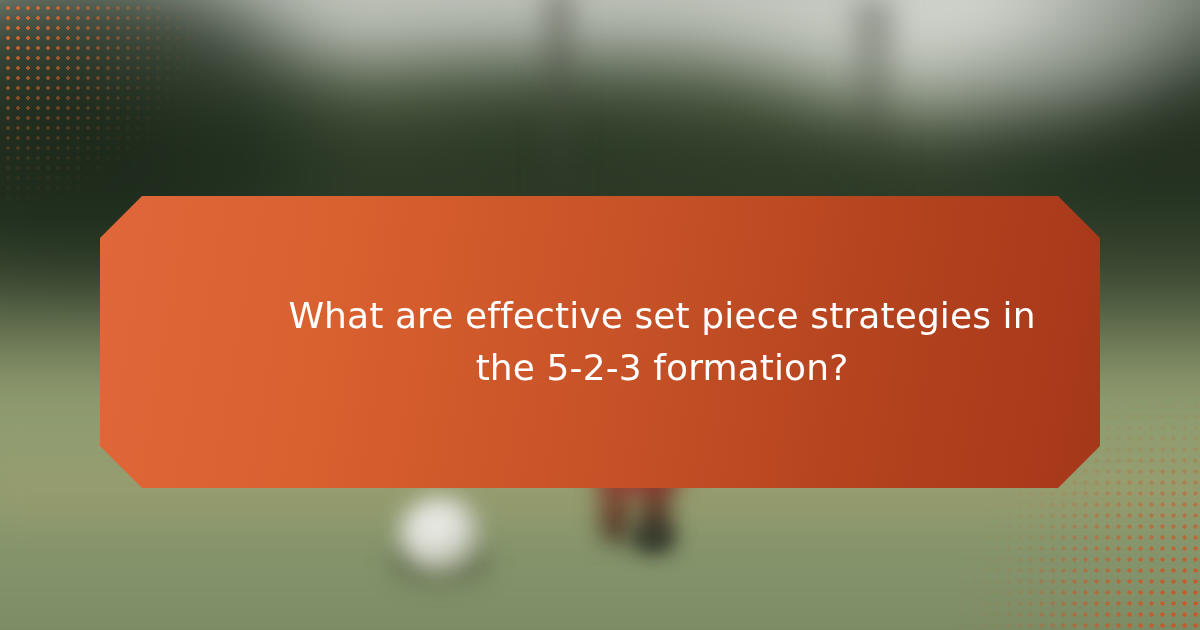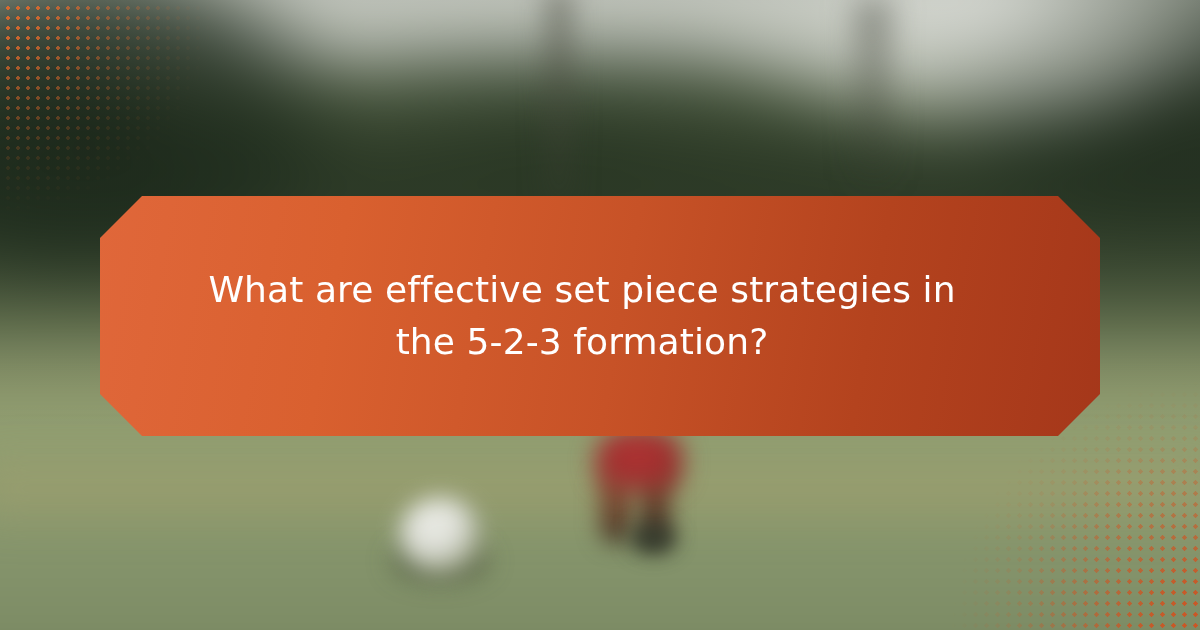--- a/index.html
+++ b/index.html
@@ -164,37 +164,37 @@
     mask-image: radial-gradient(circle 250px at 100% 100%, rgba(0,0,0,1) 0%, rgba(0,0,0,0.9) 20%, rgba(0,0,0,0.5) 52%, rgba(0,0,0,0.14) 78%, rgba(0,0,0,0) 100%);
     opacity: 0.92;
   }
 
   
   .banner {
     position: absolute;
     left: 100px;
     top: 196px;
     width: 1000px;
-    height: 240px;
+    height: 292px;
     background: linear-gradient(100deg, #e0673a 0%, #d9602f 24%, #c75227 52%, #b4431e 76%, #a5371a 100%);
     clip-path: polygon(
       42px 0,
       calc(100% - 42px) 0,
       100% 42px,
       100% calc(100% - 42px),
       calc(100% - 42px) 100%,
       42px 100%,
       0 calc(100% - 42px),
       0 42px
     );
     display: flex;
     align-items: center;
-    justify-content: flex-start;
+    justify-content: flex-end;
     box-sizing: border-box;
-    padding: 0 82px;
+    padding: 0 38px;
   }
   .banner-title {
     margin: 0;
     color: #ffffff;
     font-size: 36px;
     font-weight: 400;
     line-height: 1.45;
     text-align: center;
     letter-spacing: 0.1px;
     max-width: 800px;

